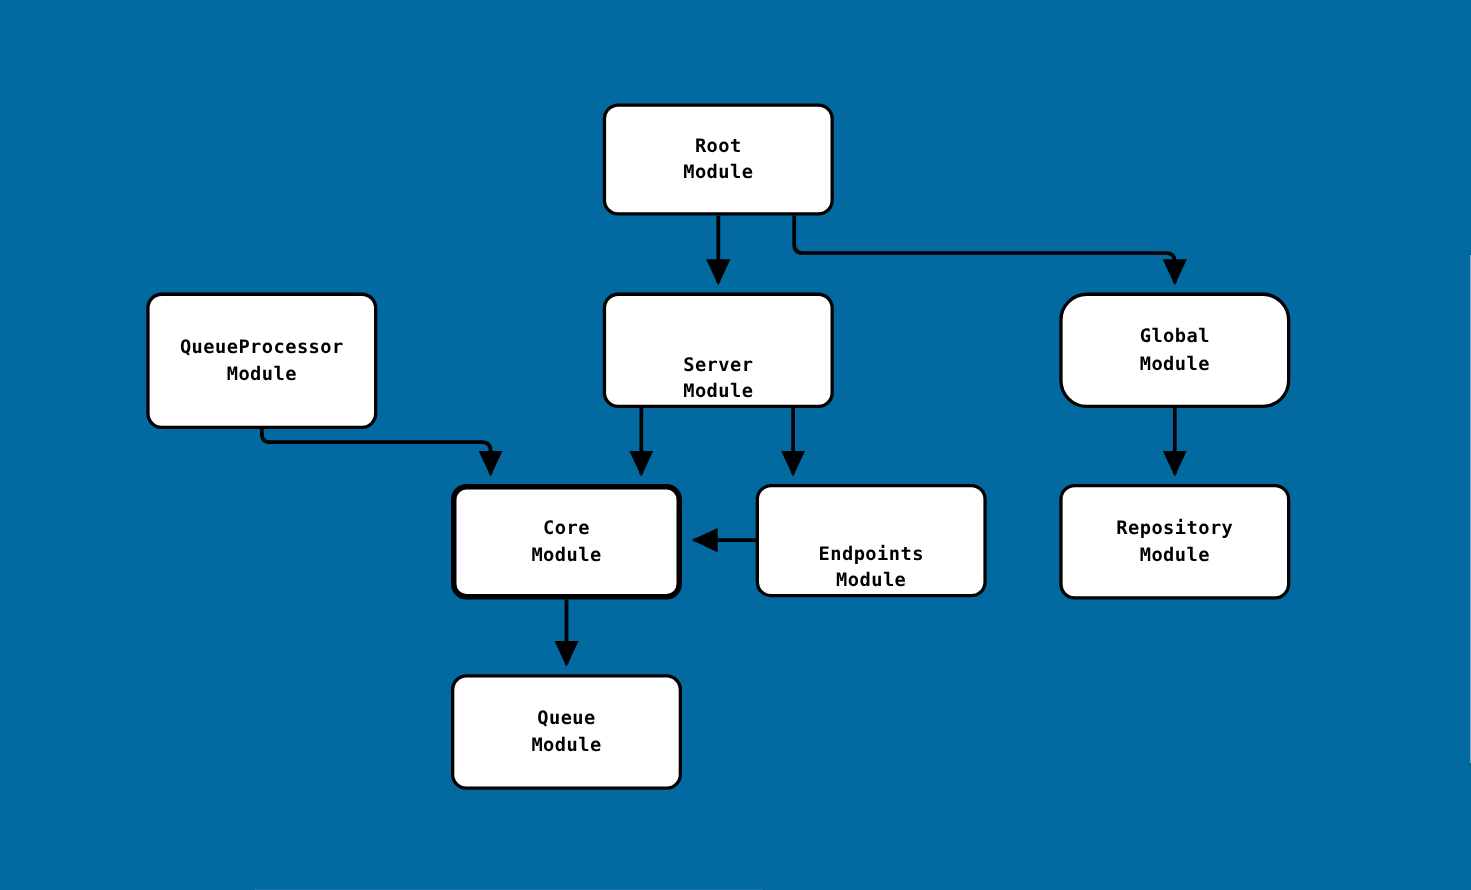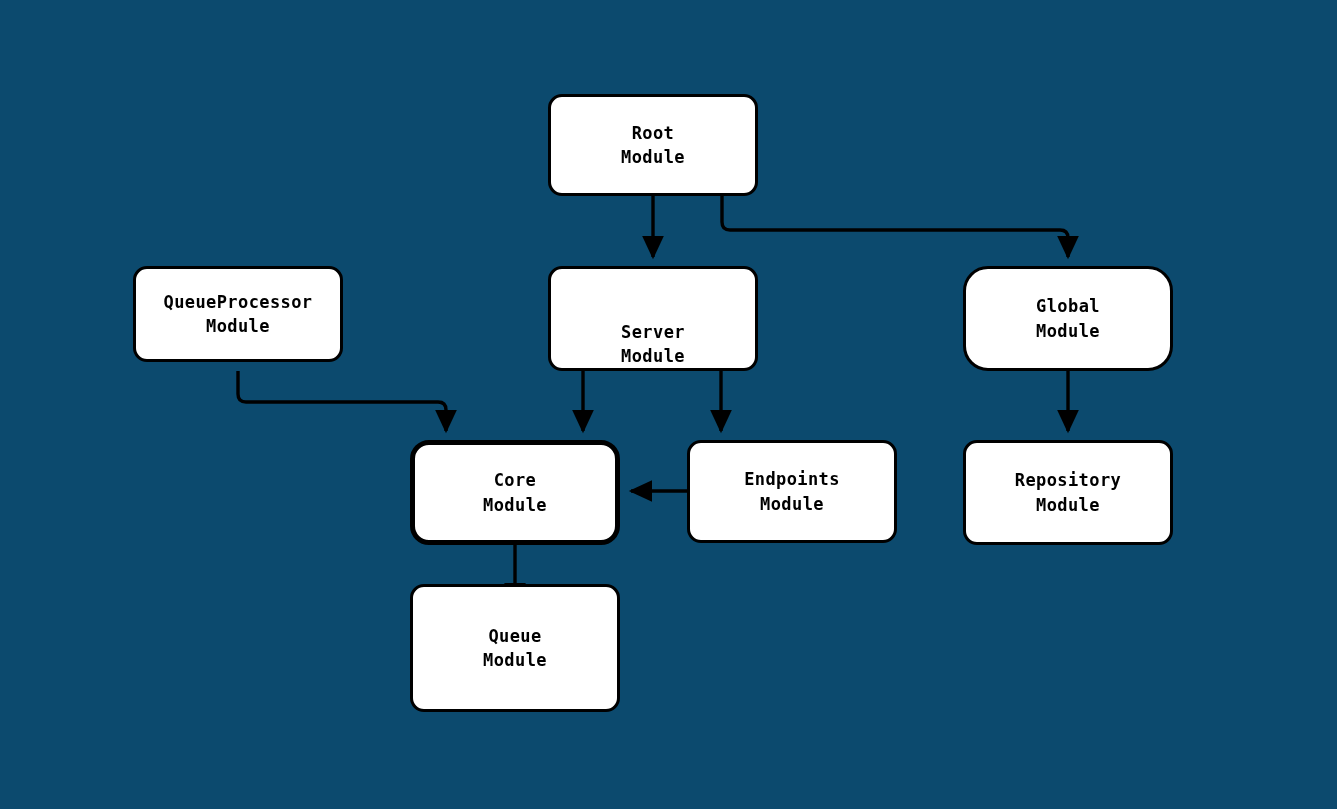--- a/index.html
+++ b/index.html
@@ -5,21 +5,21 @@
 <style>
   html, body {
     margin: 0;
     padding: 0;
     background: #ffffff;
   }
   #canvas {
     position: relative;
     width: 1337px;
     height: 809px;
-    background: #0c4a6e;
+    background: #0369a1;
     overflow: hidden;
     font-family: "DejaVu Sans Mono", "Liberation Mono", monospace;
   }
   #edge-layer {
     position: absolute;
     left: 0;
     top: 0;
     width: 1337px;
     height: 809px;
     pointer-events: none;
@@ -77,48 +77,48 @@
     <path d="M 1068 371 L 1068 431" fill="none" stroke="#000000" stroke-width="3.4" marker-end="url(#arrow)"></path>
 
     <path d="M 515 545 L 515 604" fill="none" stroke="#000000" stroke-width="3.4" marker-end="url(#arrow)"></path>
   </svg>
 
   <div class="node" style="left: 548px; top: 94px; width: 210px; height: 102px;">
     <span class="node-label">Root
 Module</span>
   </div>
 
-  <div class="node" style="left: 133px; top: 266px; width: 210px; height: 96px;">
+  <div class="node" style="left: 133px; top: 266px; width: 210px; height: 124px;">
     <span class="node-label">QueueProcessor
 Module</span>
   </div>
 
   <div class="node" style="left: 548px; top: 266px; width: 210px; height: 105px; align-items: flex-end;">
     <span class="node-label">Server
 Module</span>
   </div>
 
   <div class="node" style="left: 963px; top: 266px; width: 210px; height: 105px; border-radius: 25px;">
     <span class="node-label">Global
 Module</span>
   </div>
 
-  <div class="node emphasis" style="left: 410px; top: 440px; width: 210px; height: 105px; border-radius: 19px;">
+  <div class="node emphasis" style="left: 410px; top: 440px; width: 210px; height: 105px;">
     <span class="node-label">Core
 Module</span>
   </div>
 
-  <div class="node" style="left: 687px; top: 440px; width: 210px; height: 103px;">
+  <div class="node" style="left: 687px; top: 440px; width: 210px; height: 103px; align-items: flex-end;">
     <span class="node-label">Endpoints
 Module</span>
   </div>
 
   <div class="node" style="left: 963px; top: 440px; width: 210px; height: 105px;">
     <span class="node-label">Repository
 Module</span>
   </div>
 
-  <div class="node" style="left: 410px; top: 584px; width: 210px; height: 128px;">
+  <div class="node" style="left: 410px; top: 613px; width: 210px; height: 105px;">
     <span class="node-label">Queue
 Module</span>
   </div>
 
 </div>
 
 </body></html>

